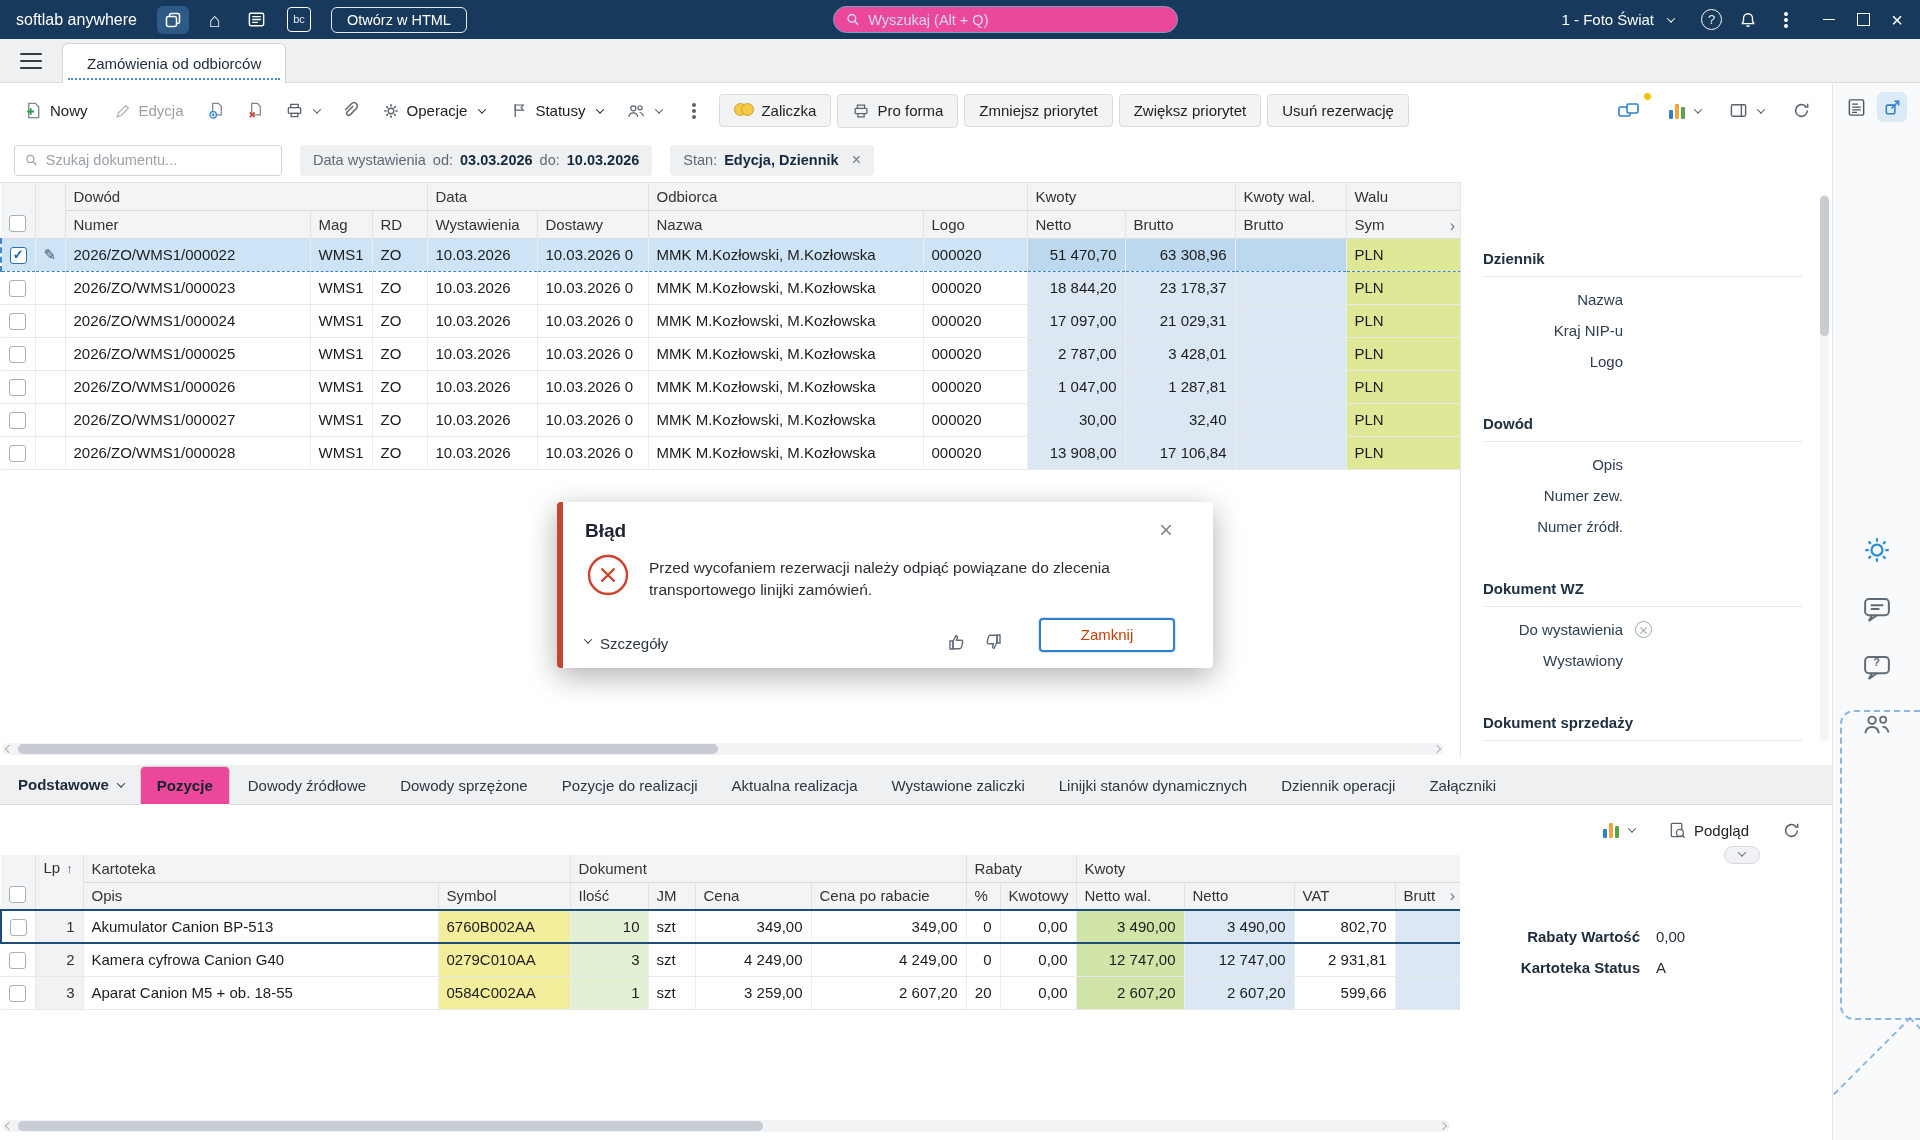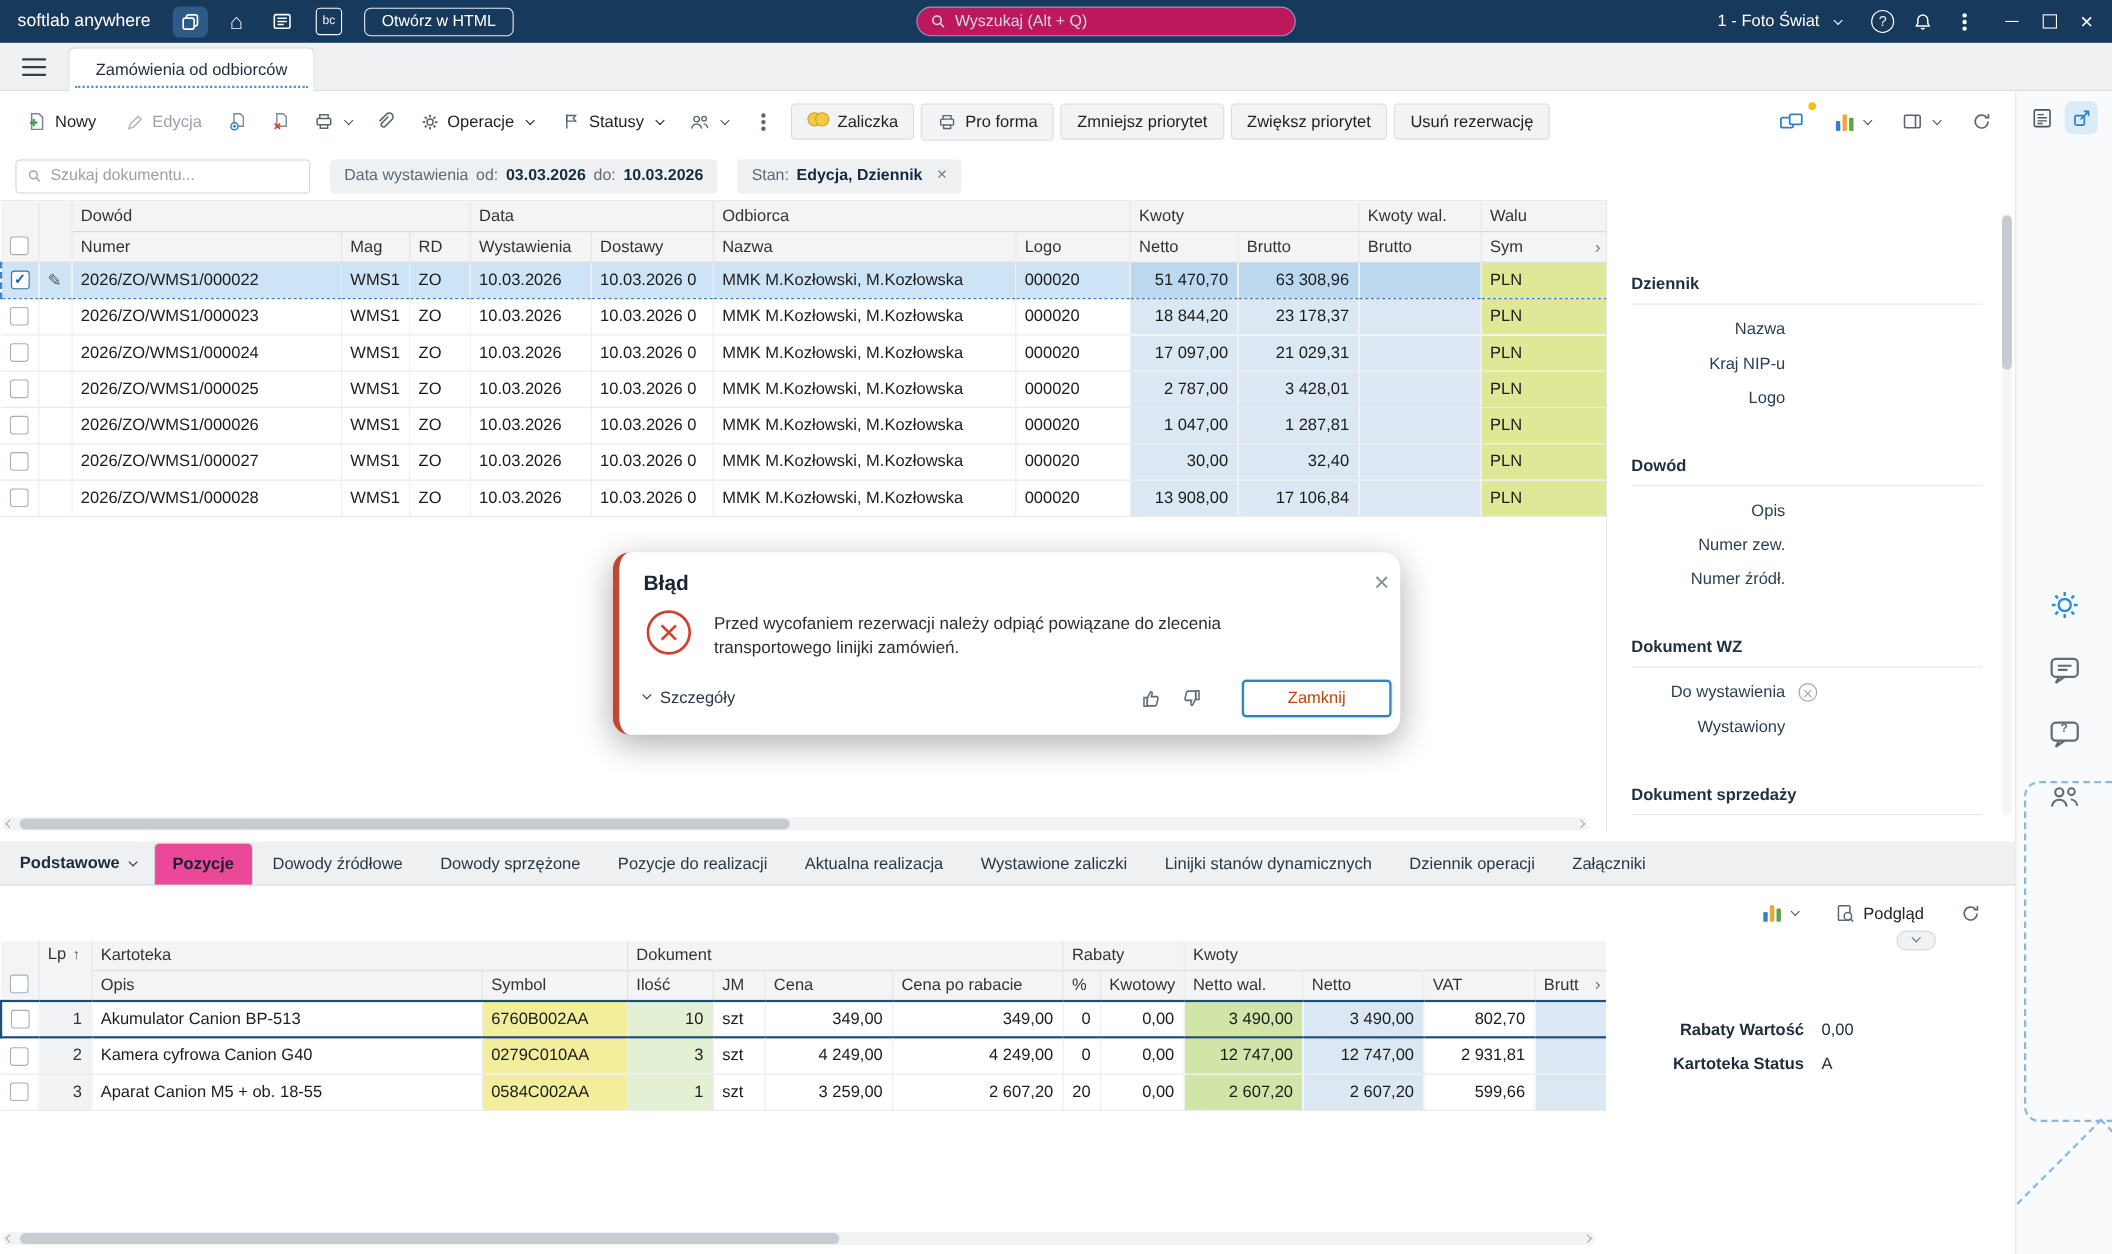--- a/index.html
+++ b/index.html
@@ -9,21 +9,21 @@
 
   
   .topbar{flex:0 0 39px;background:#17395c;display:flex;align-items:center;color:#fff;padding:0 6px 0 16px;gap:10px}
   .brand{font-size:16px;margin-right:10px;white-space:nowrap}
   .tb-ico{width:32px;height:28px;border-radius:6px;display:flex;align-items:center;justify-content:center;color:#eaf1f8;flex:0 0 auto}
   .tb-ico.active{background:#2e5a86}
   .glyph-home::before{content:"⌂";font-size:20px;line-height:1}
   .bc-badge{border:1.5px solid #fff;border-radius:4px;padding:5px 5px;font-size:11px;line-height:1.2}
   .open-html{border:1.5px solid #e2ebf4;border-radius:6px;color:#fff;padding:4px 15px;font-size:14.5px;background:transparent;margin-left:6px;white-space:nowrap;cursor:pointer}
   .tb-flex{flex:1}
-  .tb-search{width:345px;height:27px;background:#be185d;border:1px solid #7ba3c9;border-radius:14px;display:flex;align-items:center;padding:0 12px;gap:8px}
+  .tb-search{width:345px;height:27px;background:#ec4899;border:1px solid #7ba3c9;border-radius:14px;display:flex;align-items:center;padding:0 12px;gap:8px}
   .tb-search input{background:transparent;border:none;outline:none;color:#e6eef7;font-size:14.5px;width:100%}
   .tb-search input::placeholder{color:#c9daec}
   .company{display:flex;align-items:center;gap:9px;font-size:15px;white-space:nowrap;margin:0 17px}
   .help-circle{width:21px;height:21px;border:1.6px solid #fff;border-radius:50%;display:flex;align-items:center;justify-content:center}
   .help-circle::before{content:"?";font-size:13px}
   .kebab{width:4px;height:4px;border-radius:50%;background:#fff;box-shadow:0 -6px 0 #fff,0 6px 0 #fff;margin:0 10px}
   .win{display:flex;align-items:center;margin-left:4px}
   .win span{width:34px;height:30px;display:flex;align-items:center;justify-content:center;color:#fff;cursor:pointer}
   .wmin::before{content:"";width:12px;height:0;border-top:1.6px solid #fff}
   .wmax::before{content:"";width:11px;height:11px;border:1.6px solid #fff}
@@ -151,28 +151,28 @@
   .strip-top{display:flex;gap:10px;justify-content:center;align-items:center;padding-top:9px}
   .share-btn{width:30px;height:30px;background:#dcebf8;border-radius:6px;display:flex;align-items:center;justify-content:center;cursor:pointer}
   .assist{position:absolute;top:452px;left:0;right:0;display:flex;flex-direction:column;align-items:center;gap:30px}
   .assist>span{cursor:pointer;display:flex}
   .qmark{position:relative}
   .qmark::after{content:"?";position:absolute;left:0;right:0;top:3px;text-align:center;font-size:11px;color:#5f6b76;font-weight:700}
   .dash1{position:absolute;right:-50px;bottom:120px;width:130px;height:310px;border:2px dashed #8cb6e0;border-radius:14px}
   .dash2{position:absolute;bottom:-70px;right:-70px;width:160px;height:160px;border:2px dashed #8cb6e0;transform:rotate(45deg)}
 
   
-  .dlg{position:absolute;left:557px;top:502px;width:716px;background:#fff;border-radius:16px;box-shadow:0 8px 30px rgba(0,0,0,.32);border-left:6px solid #c3462f;z-index:40;padding:16px 8px 16px 22px}
+  .dlg{position:absolute;left:557px;top:502px;width:656px;background:#fff;border-radius:4px;box-shadow:0 8px 30px rgba(0,0,0,.32);border-left:6px solid #c3462f;z-index:40;padding:16px 38px 16px 22px}
   .dlg-head{display:flex;justify-content:space-between;align-items:flex-start}
   .dlg-title{font-size:19px;font-weight:700;color:#1d2430;margin-top:2px}
   .dlg-x{color:#868e96;font-size:24px;line-height:1;cursor:pointer;padding:0 2px}
   .dlg-x::before{content:"×"}
   .dlg-body{display:flex;gap:18px;margin-top:10px;align-items:flex-start}
   .dlg-msg{font-size:15.5px;color:#2a2f35;max-width:470px;line-height:1.45;padding-top:5px}
-  .dlg-foot{display:flex;align-items:center;margin-top:16px}
+  .dlg-foot{display:flex;align-items:flex-end;margin-top:16px}
   .details{display:flex;align-items:center;gap:9px;color:#2a3742;font-size:15px;cursor:pointer}
   .details .cv{margin:-4px 0 0 0}
   .fspacer{flex:1}
   .thumbs{display:flex;gap:16px;margin-right:36px}
   .thumbs span{cursor:pointer;display:flex}
   .dlg-btn{min-width:136px;height:34px;border:2px solid #2f80c9;border-radius:4px;background:#fff;font-size:15px;color:#c2410c;cursor:pointer;box-shadow:0 0 0 1px #d8e8f6}
 </style>
 </head>
 <body>
 

